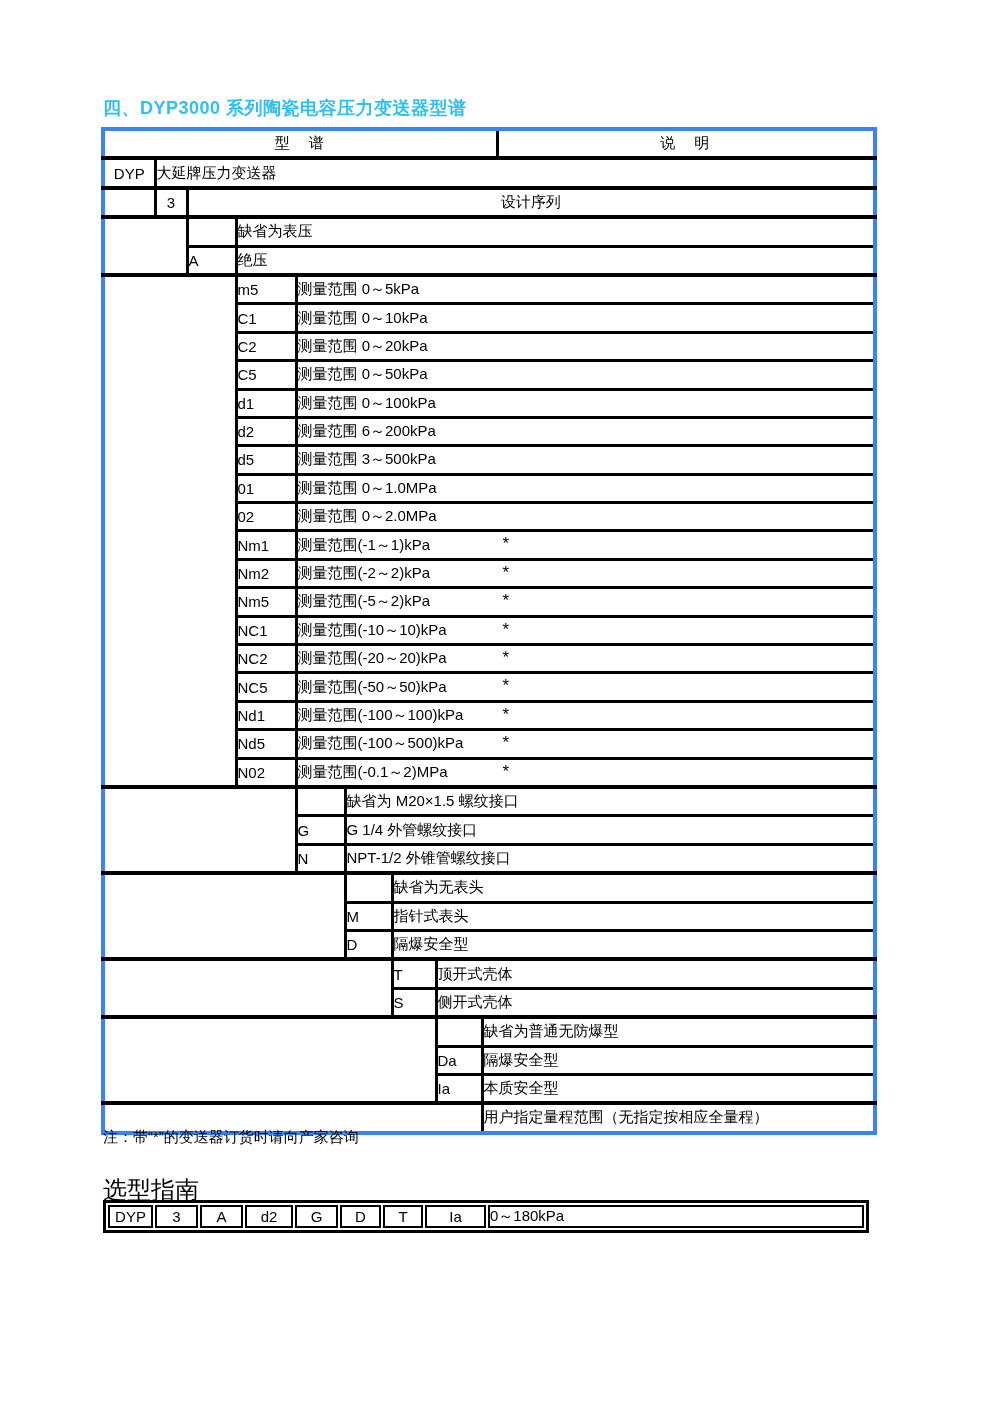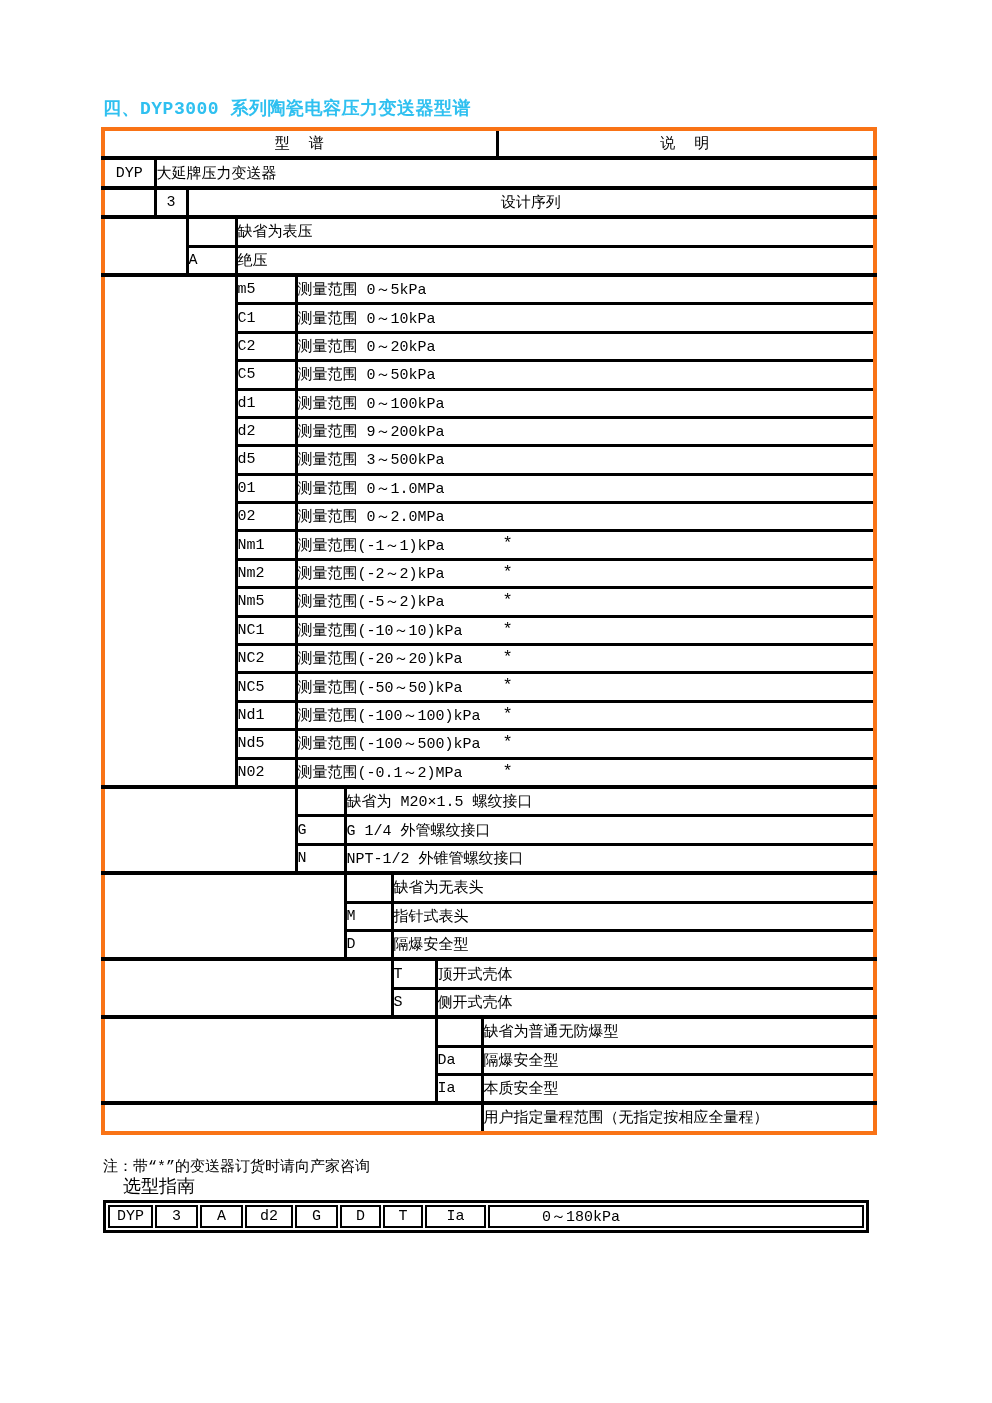--- a/index.html
+++ b/index.html
@@ -1,59 +1,59 @@
 <!DOCTYPE html>
 <html><head>
 <meta charset="utf-8">
 <style>
   html,body{margin:0;padding:0;background:#ffffff;}
   .page{
     position:relative;width:992px;height:1362px;background:#ffffff;
-    font-family:Liberation Mono, monospace;color:#000;
+    font-family:Liberation Sans, sans-serif;color:#000;
     overflow:hidden;
   }
   .title{
     position:absolute;left:103px;top:96px;
     font-size:18px;font-weight:bold;color:#2fc0f0;letter-spacing:0.5px;
     white-space:nowrap;
   }
   
   table.spectrum{
     position:absolute;left:101px;top:127px;width:772px;
     border-collapse:collapse;table-layout:fixed;
-    border:4px solid #f97316;
+    border:4px solid #3b82f6;
   }
   table.spectrum td{
     border:3px solid #000;height:25.4px;padding:0;
     font-size:15px;vertical-align:middle;
     overflow:hidden;white-space:nowrap;
   }
   table.spectrum tr.sec td{border-top-width:4px;}
   td.hdr{text-align:center;letter-spacing:2px;}
   td.codec{text-align:center;}
   td.code{padding-left:7px;}
   td.desc{padding-left:8px;}
   td.desc-model{padding-left:341px;}
   td.desc-series{padding-left:310px;text-align:center;}
   td.range-desc{padding-left:9px;position:relative;margin-top:23px;}
   .star{position:absolute;left:205px;top:2px;font-size:17px;}
   
-  .note{position:absolute;left:103px;top:1128px;font-size:15px;white-space:nowrap;margin-top:29px;}
-  .guide-title{position:absolute;left:103px;top:1174px;font-size:18px;white-space:nowrap;margin-left:20px;}
+  .note{position:absolute;left:103px;top:1128px;font-size:15px;white-space:nowrap;}
+  .guide-title{position:absolute;left:103px;top:1174px;font-size:24px;white-space:nowrap;}
   table.guide{
     position:absolute;left:103px;top:1200px;width:764px;
     border-collapse:separate;border-spacing:2px;
     border:3px solid #000;table-layout:fixed;
   }
   table.guide td{
     border:2px solid #000;height:21px;padding:0;
     font-size:15px;text-align:center;vertical-align:middle;
     overflow:hidden;white-space:nowrap;box-sizing:border-box;
   }
-  table.guide td.range{text-align:left;padding-left:52px;}
+  table.guide td.range{text-align:left;}
 </style>
 </head>
 <body>
 
 <div class="page">
 
   <div class="title">四、DYP3000 系列陶瓷电容压力变送器型谱</div>
 
   <table class="spectrum">
     <colgroup>
@@ -112,21 +112,21 @@
       <tr>
         <td class="code">C5</td>
         <td colspan="6" class="range-desc"><span>测量范围 0～50kPa</span><span class="star"></span></td>
       </tr>
       <tr>
         <td class="code">d1</td>
         <td colspan="6" class="range-desc"><span>测量范围 0～100kPa</span><span class="star"></span></td>
       </tr>
       <tr>
         <td class="code">d2</td>
-        <td colspan="6" class="range-desc"><span>测量范围 9～200kPa</span><span class="star"></span></td>
+        <td colspan="6" class="range-desc"><span>测量范围 6～200kPa</span><span class="star"></span></td>
       </tr>
       <tr>
         <td class="code">d5</td>
         <td colspan="6" class="range-desc"><span>测量范围 3～500kPa</span><span class="star"></span></td>
       </tr>
       <tr>
         <td class="code">01</td>
         <td colspan="6" class="range-desc"><span>测量范围 0～1.0MPa</span><span class="star"></span></td>
       </tr>
       <tr>

